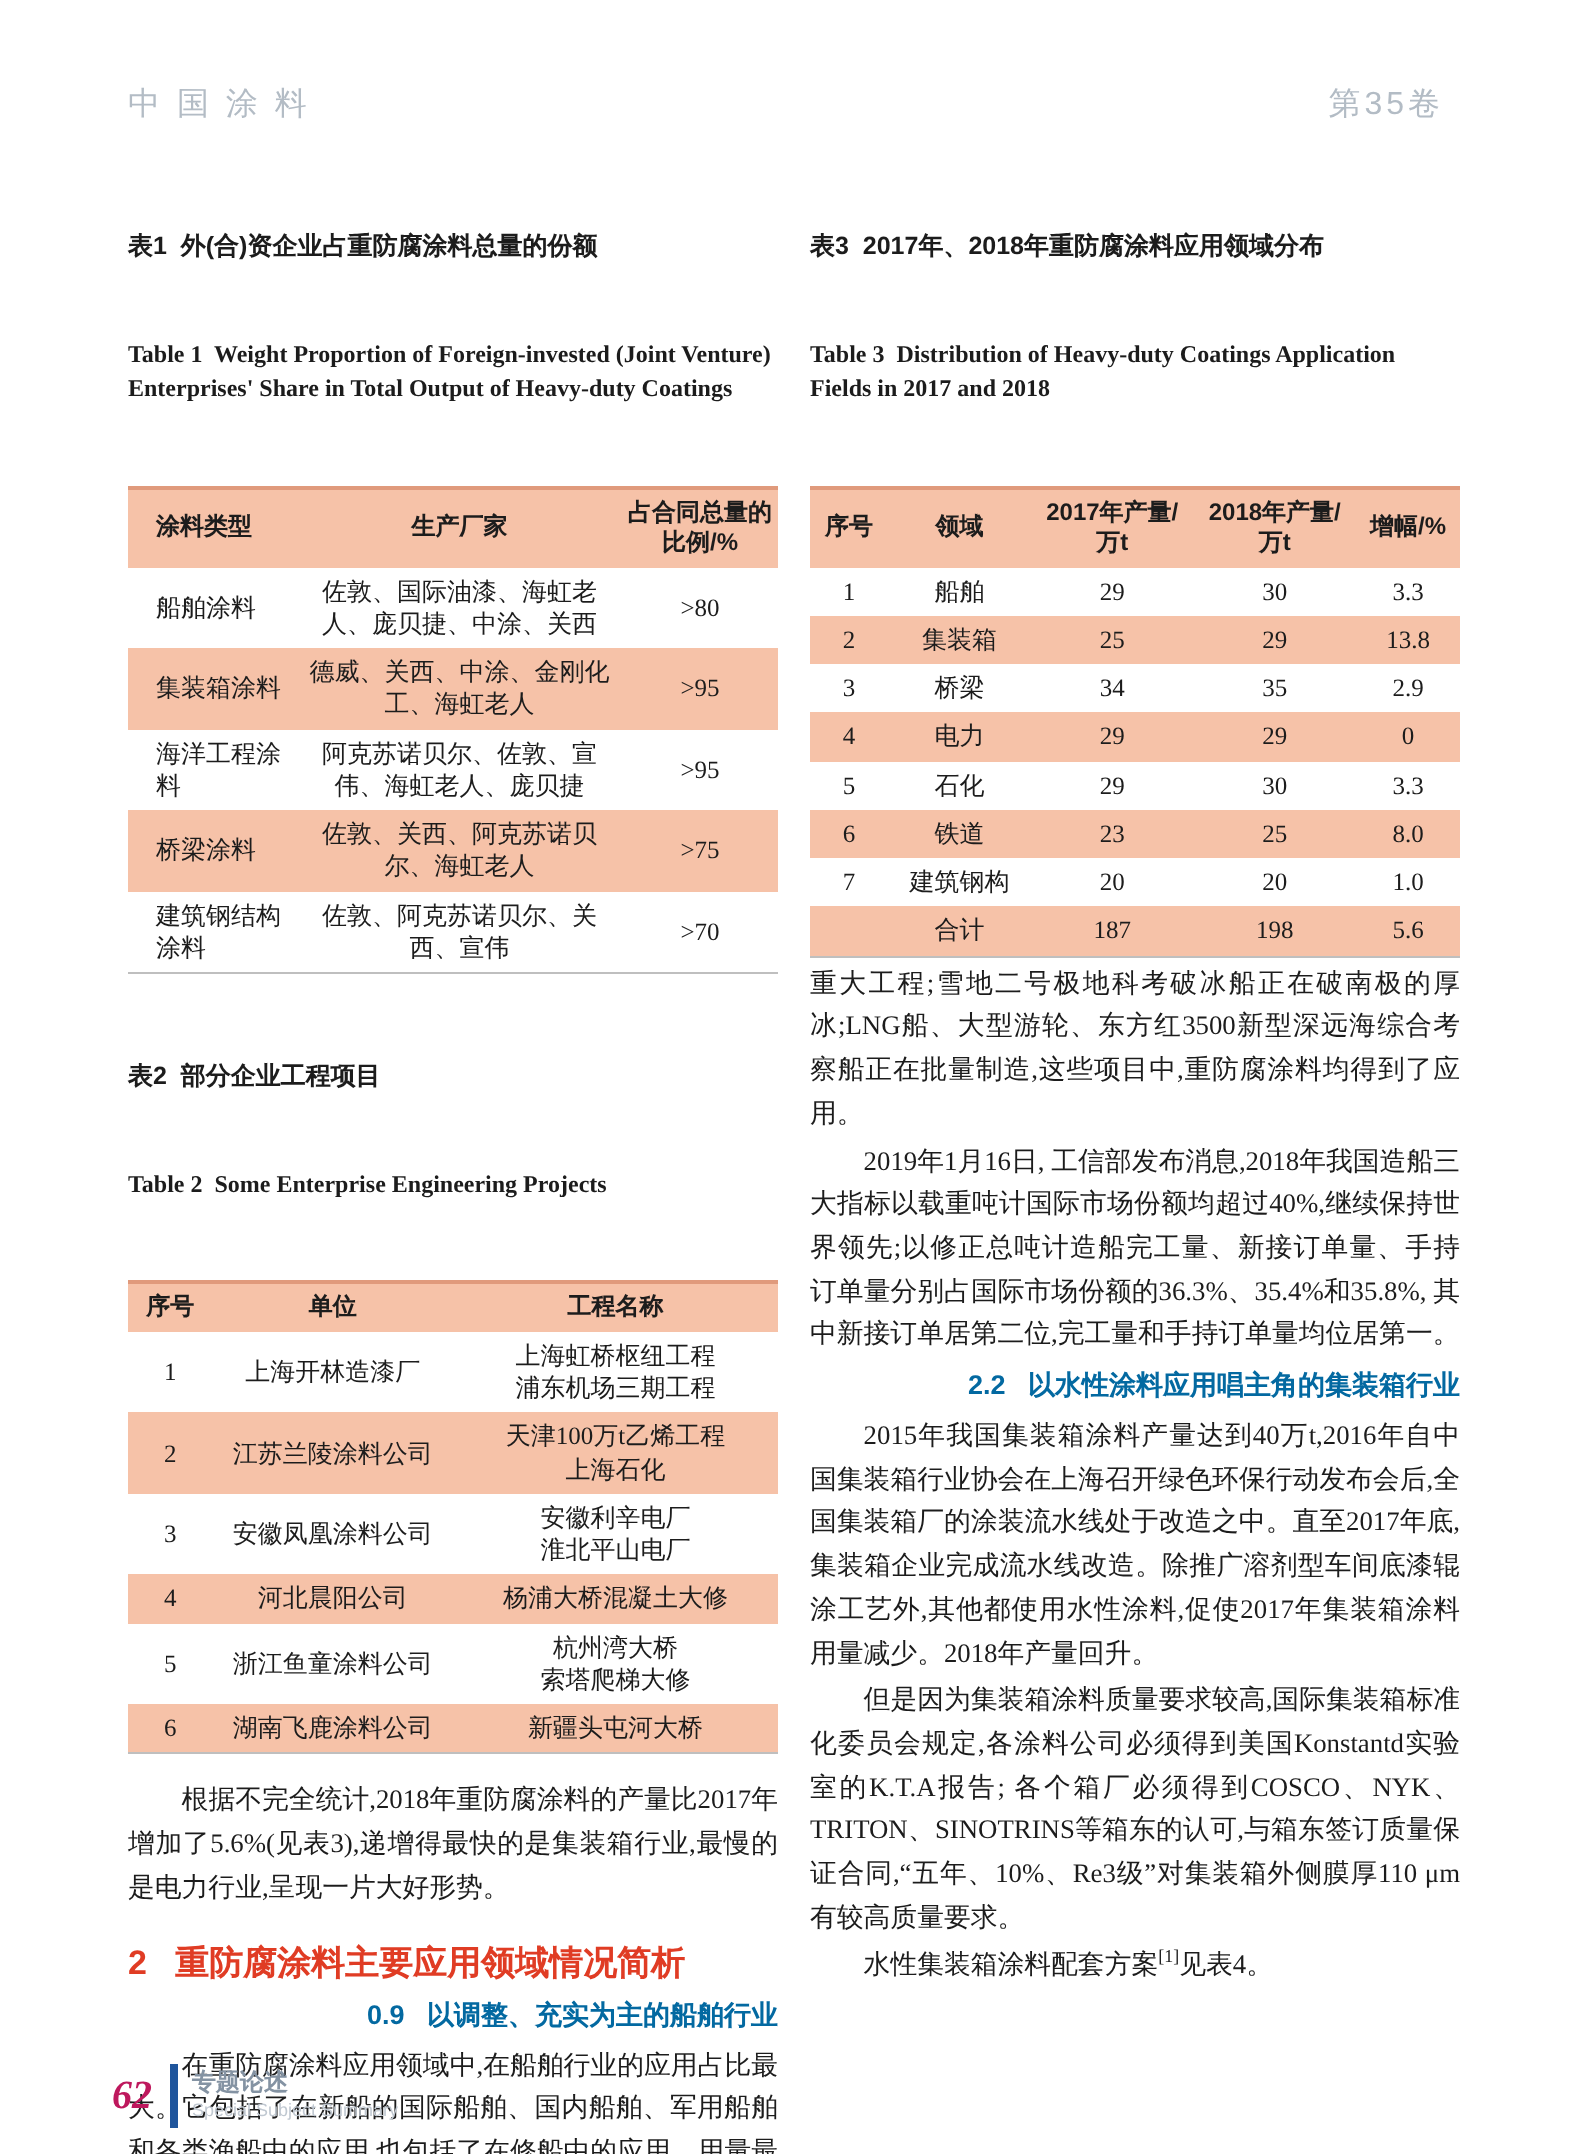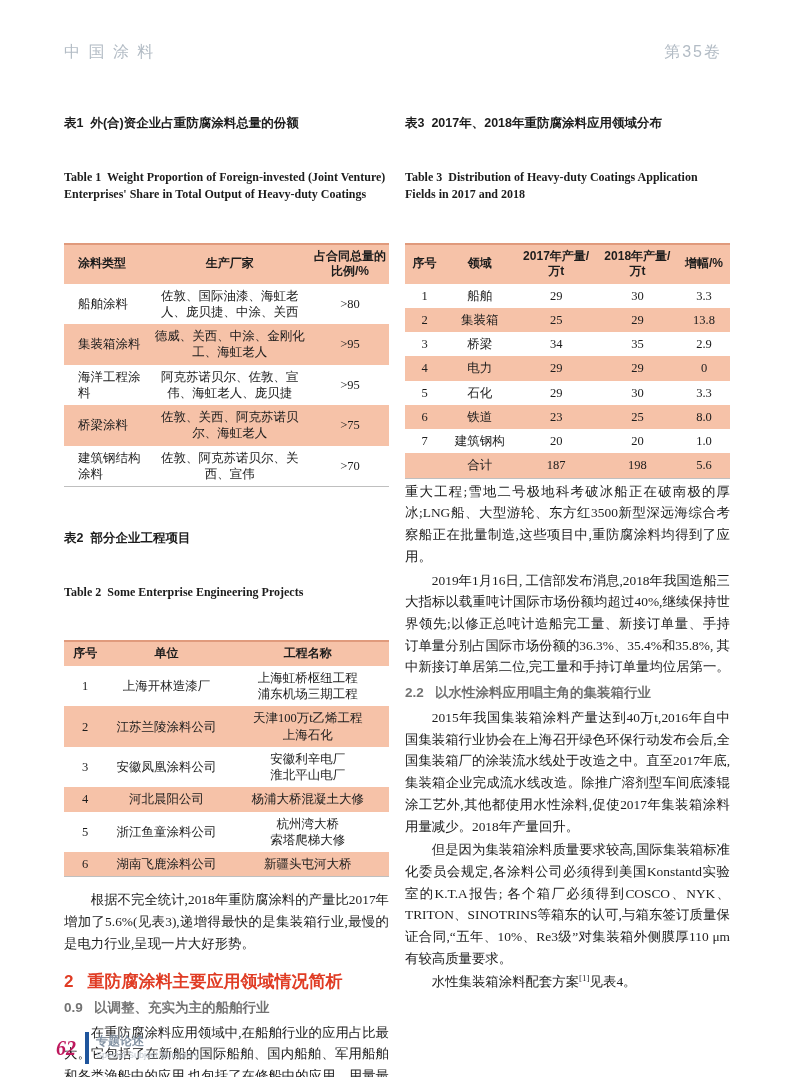--- a/index.html
+++ b/index.html
@@ -50,22 +50,22 @@
   p.indent { text-indent:2em; }
   sup { font-size:9px; }
 
   h2.sec {
     font-family:"Liberation Sans","DejaVu Sans",sans-serif;
     color:#e03c24; font-size:17px; font-weight:bold;
     margin:15px 0 6px; white-space:pre-wrap;
   }
   h3.subsec {
     font-family:"Liberation Sans","DejaVu Sans",sans-serif;
-    color:#737373; font-size:13.5px; font-weight:bold;
-    margin:6px 0 5px; white-space:pre-wrap;
+    color:#0369a1; font-size:13.5px; font-weight:bold;
+    margin:6px 0 5px; white-space:pre-wrap;text-align:right;
   }
 
   .page-footer {
     position:absolute; left:56px; bottom:13px;
     display:flex; align-items:center;
   }
   .pagenum {
     color:#be185d; font-style:italic; font-weight:bold; font-size:20px;
     margin-right:9px;
   }

